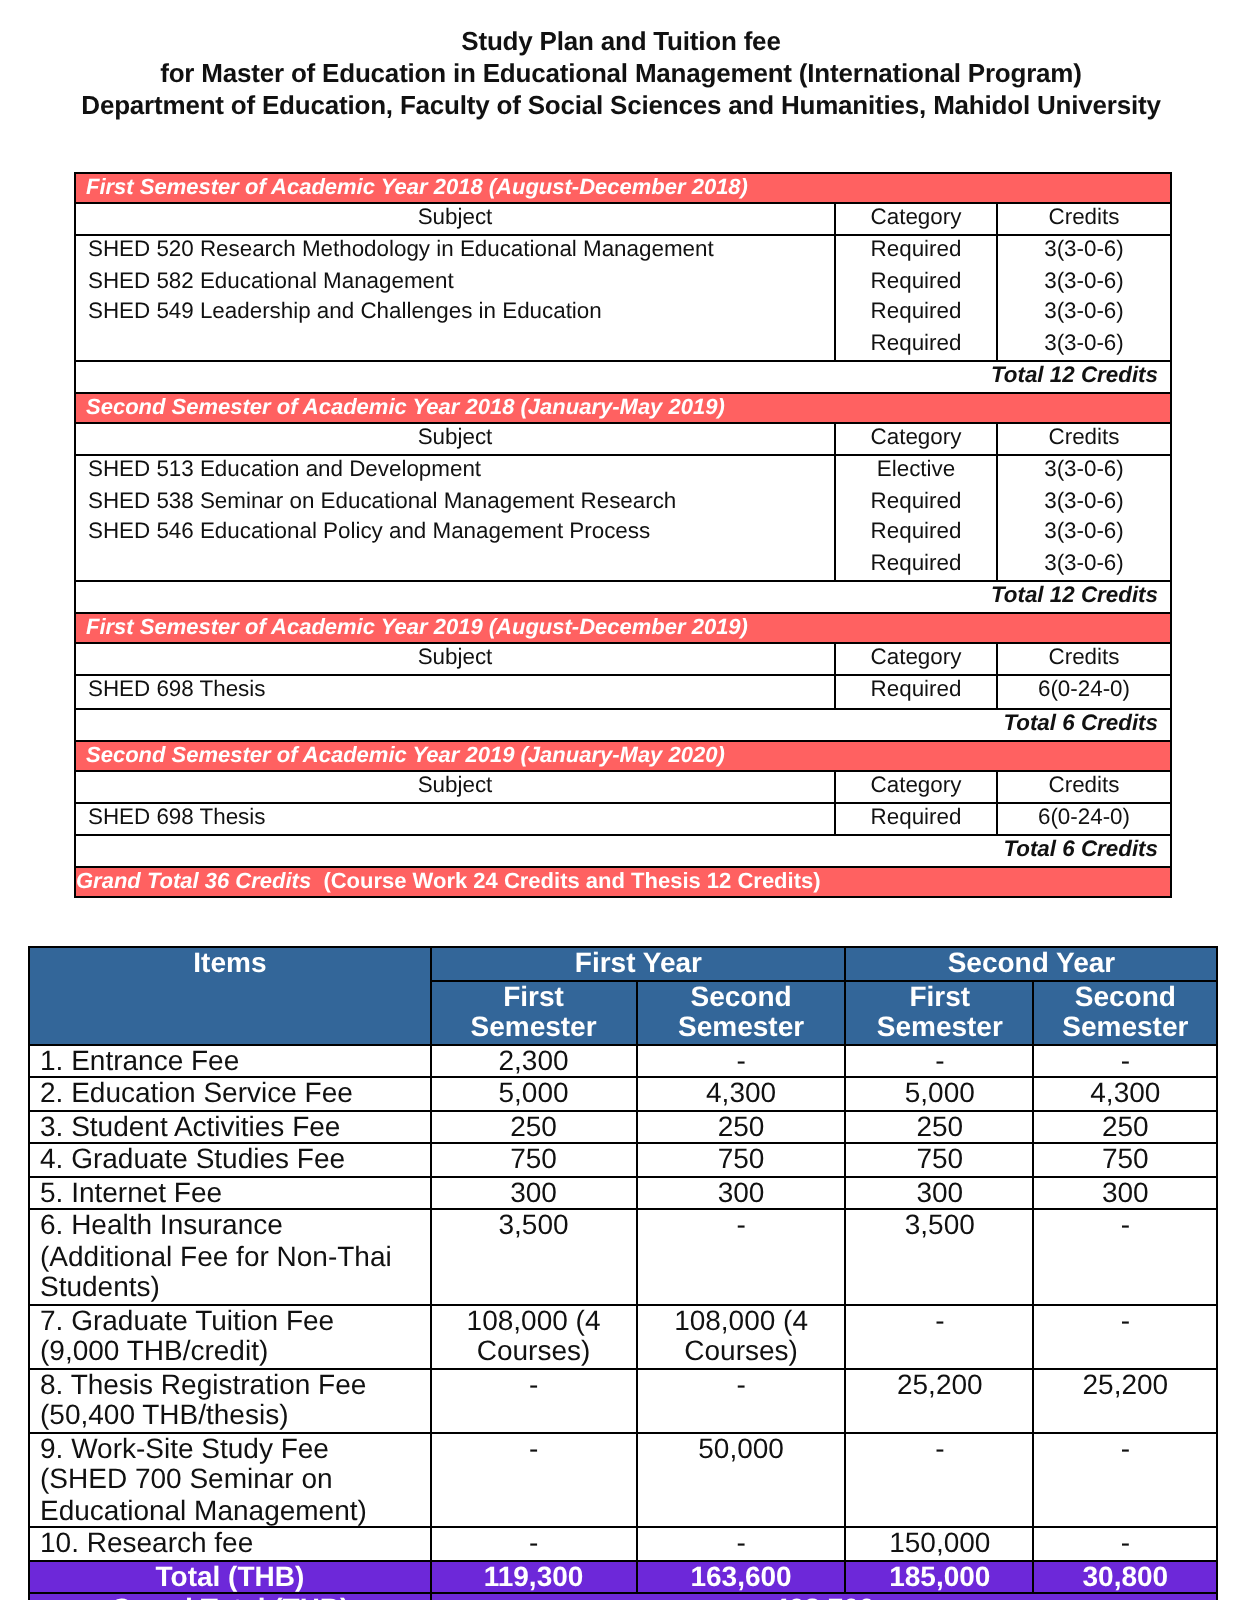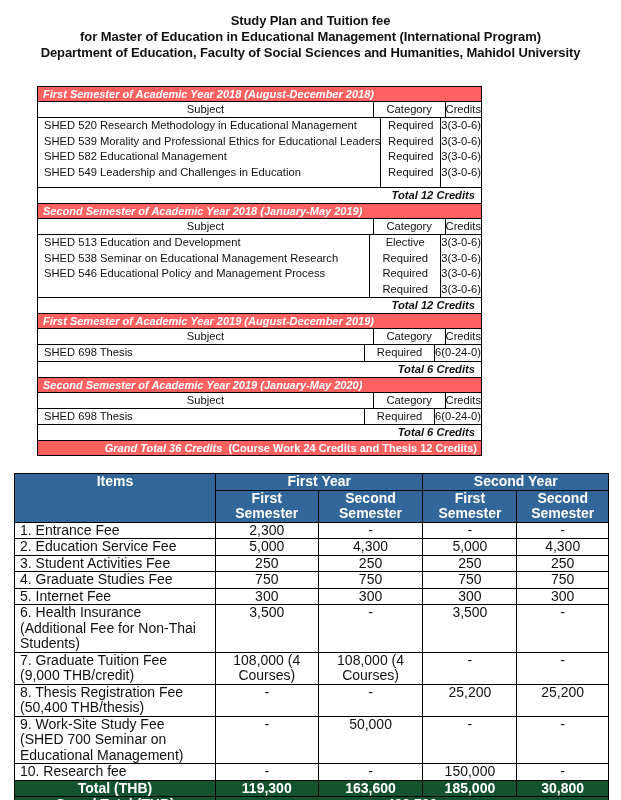--- a/index.html
+++ b/index.html
@@ -5,47 +5,47 @@
   html, body { margin: 0; padding: 0; background: #ffffff; }
   body { width: 621px; height: 800px; position: relative; overflow: hidden;
          font-family: "Liberation Sans", "DejaVu Sans", sans-serif; color: #111; }
   .title { position: absolute; left: 0; width: 621px; text-align: center;
            font-weight: bold; font-size: 13px; line-height: 16px; letter-spacing: -0.1px; }
   .title.t1 { top: 13px; }
   .title.t2 { top: 29px; }
   .title.t3 { top: 45px; }
 
   
-  .plan { position: absolute; left: 37px; top: 86px; width: 445px;
+  .plan { position: absolute; left: 37px; top: 86px; width: 549px;
           border: 1.5px solid #000; box-sizing: border-box; font-size: 11.2px; }
   .sem-bar { background: #ff6161; color: #fff; font-style: italic; font-weight: bold;
              height: 14px; line-height: 14px; padding-left: 5px; font-size: 11px;
              border-bottom: 1.5px solid #000; }
-  .sem-bar.grand { text-align: right; padding-right: 4px; padding-left: 0; border-bottom: none; }
+  .sem-bar.grand { text-align: left; padding-right: 4px; padding-left: 0; border-bottom: none; }
   .sem-bar .nonital { font-style: normal; }
   .hdr-row, .body-rows { display: flex; }
   .hdr-row { border-bottom: 1.5px solid #000; height: 15px; line-height: 15px; font-weight: normal; }
   .col-subj { width: 380px; border-right: 1.5px solid #000; box-sizing: border-box; }
   .col-cat { width: 81px; border-right: 1.5px solid #000; box-sizing: border-box; text-align: center; }
   .col-cred { flex: 1; text-align: center; }
   .hdr-row .col-subj { text-align: center; }
   .body-rows { border-bottom: 1.5px solid #000; justify-content: flex-end; }
   .line { height: 15.5px; line-height: 15.5px; white-space: nowrap; }
   .col-subj .line { padding-left: 6px; }
   .total-row { height: 15px; line-height: 15px; text-align: right; font-style: italic;
                font-weight: bold; padding-right: 6px; border-bottom: 1.5px solid #000; }
   .pad-bottom { height: 7px; }
 
   
   .fees { position: absolute; left: 14px; top: 473px; width: 595px; border-collapse: collapse;
           font-size: 14px; border: 1.5px solid #000; }
   .fees td, .fees th { border: 1.5px solid #000; padding: 0 5px; vertical-align: top; line-height: 15.5px; }
   .fees th { background: #336699; color: #fff; font-weight: bold; text-align: center; }
   .fees td.num { text-align: center; }
-  .fees tr.sum td { background: #14532d; color: #fff; font-weight: bold; text-align: center; }
+  .fees tr.sum td { background: #6d28d9; color: #fff; font-weight: bold; text-align: center; }
   .fees .c-items { width: 182px; }
   .fees .c-fy1 { width: 93px; }
   .fees .c-fy2 { width: 95px; }
   .fees .c-sy1 { width: 85px; }
   .fees .c-sy2 { width: 83px; }
   .fees th.sub { height: 31px; }
 </style>
 </head>
 <body>
 
@@ -57,21 +57,20 @@
 
   <div class="sem-bar">First Semester of Academic Year 2018 (August-December 2018)</div>
   <div class="hdr-row">
     <div class="col-subj">Subject</div>
     <div class="col-cat">Category</div>
     <div class="col-cred">Credits</div>
   </div>
   <div class="body-rows">
     <div class="col-subj">
       <div class="line">SHED 520  Research Methodology in Educational Management</div>
-      <div class="line">SHED 539  Morality and Professional Ethics for Educational Leaders</div>
       <div class="line">SHED 582  Educational Management</div>
       <div class="line">SHED 549  Leadership and Challenges in Education</div>
       <div class="pad-bottom"></div>
     </div>
     <div class="col-cat">
       <div class="line">Required</div>
       <div class="line">Required</div>
       <div class="line">Required</div>
       <div class="line">Required</div>
     </div>

